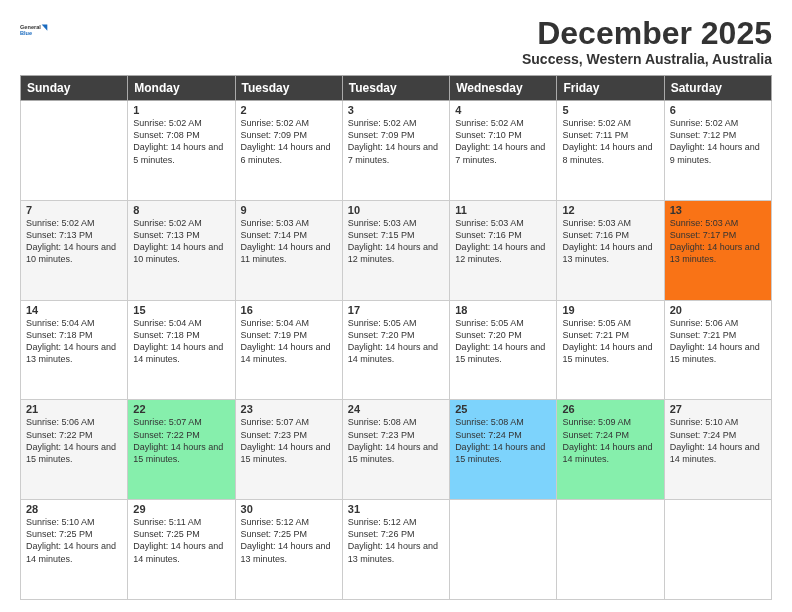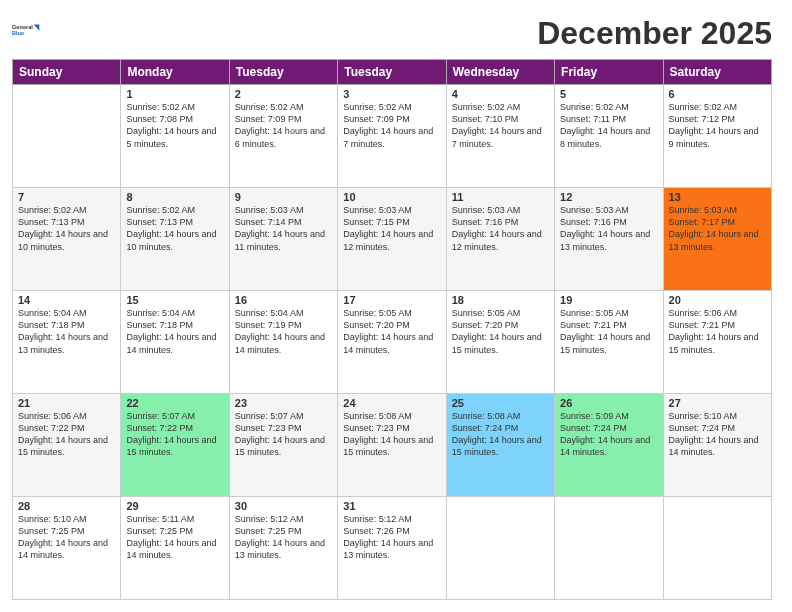--- a/index.html
+++ b/index.html
@@ -6,21 +6,21 @@
     body {
       width: 792px;
       height: 612px;
       font-family: Arial, sans-serif;
       background: #fff;
       overflow: hidden;
     }
     .page {
       width: 792px;
       height: 612px;
-      padding: 16px 20px 12px 12px;
+      padding: 16px 20px 12px 20px;
       display: flex;
       flex-direction: column;
     }
     .header {
       display: flex;
       align-items: flex-start;
       justify-content: space-between;
       margin-bottom: 8px;
     }
     .logo {
@@ -45,21 +45,21 @@
       font-size: 14px;
       color: #333;
       font-weight: bold;
     }
     .calendar {
       width: 100%;
       border-collapse: collapse;
       flex: 1;
     }
     .calendar th {
-      background: #701a75;
+      background: #404040;
       color: #fff;
       font-size: 12px;
       font-weight: bold;
       text-align: left;
       padding: 5px 6px;
       border: 1px solid #aaa;
     }
     .calendar td {
       vertical-align: top;
       border: 1px solid #ccc;
@@ -93,20 +93,21 @@
   <div class="header">
     <div class="logo">
       <svg class="logo-icon" viewBox="0 0 80 36" width="80" height="36">
           <text x="0" y="16" font-size="16" font-weight="bold" fill="#333" font-family="Arial, sans-serif">General</text>
           <text x="0" y="32" font-size="16" font-weight="bold" fill="#1a6bbf" font-family="Arial, sans-serif">Blue</text>
           <polygon points="62,2 78,2 78,20" fill="#1a6bbf"></polygon>
         </svg>
     </div>
     <div class="title-block">
       <div class="month-title">December 2025</div>
+      <div class="location">Success, Western Australia, Australia</div>
     </div>
   </div>
 
   <table class="calendar">
     <thead>
       <tr id="weekday-header">
           <th>Sunday</th>
           <th>Monday</th>
           <th>Tuesday</th>
           <th>Tuesday</th>

